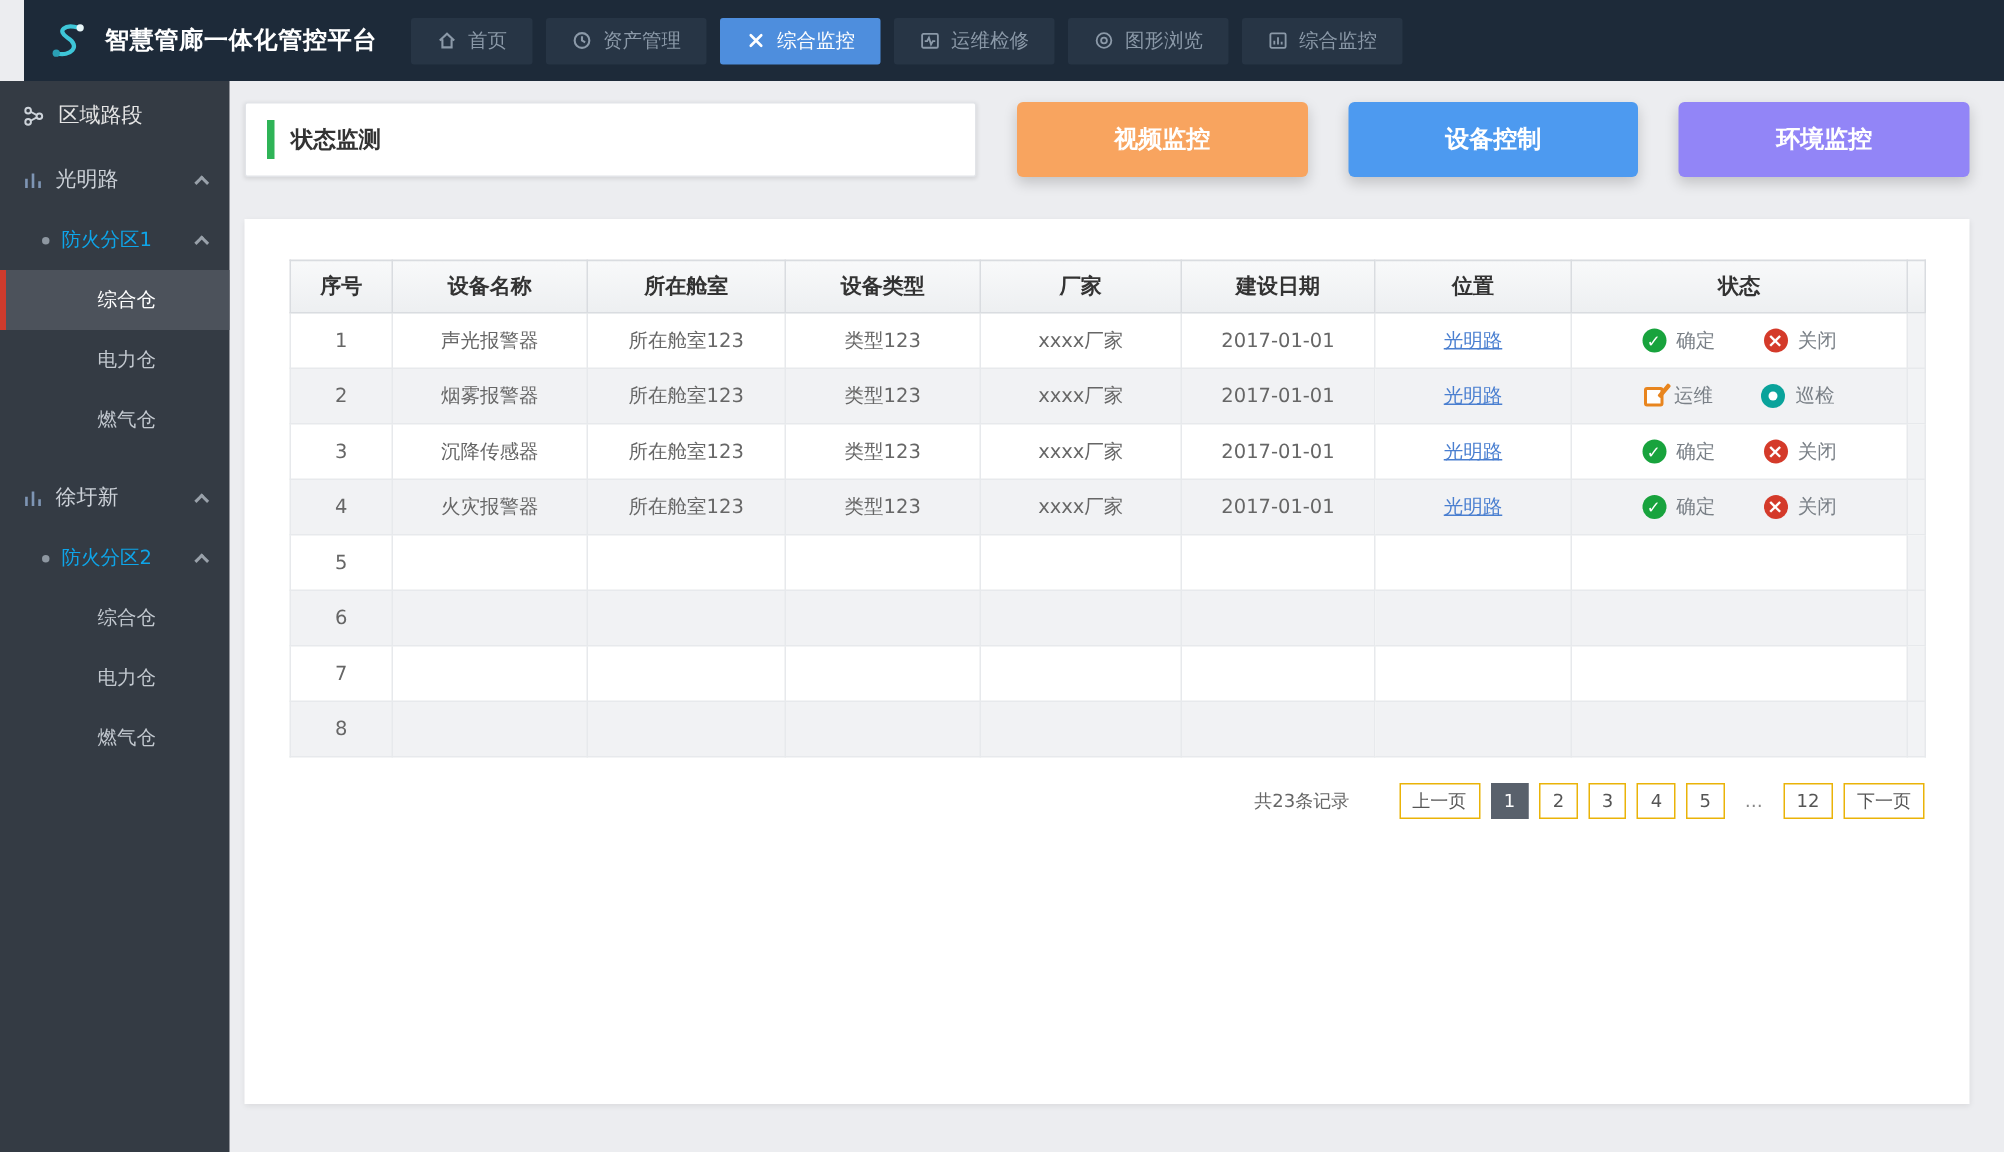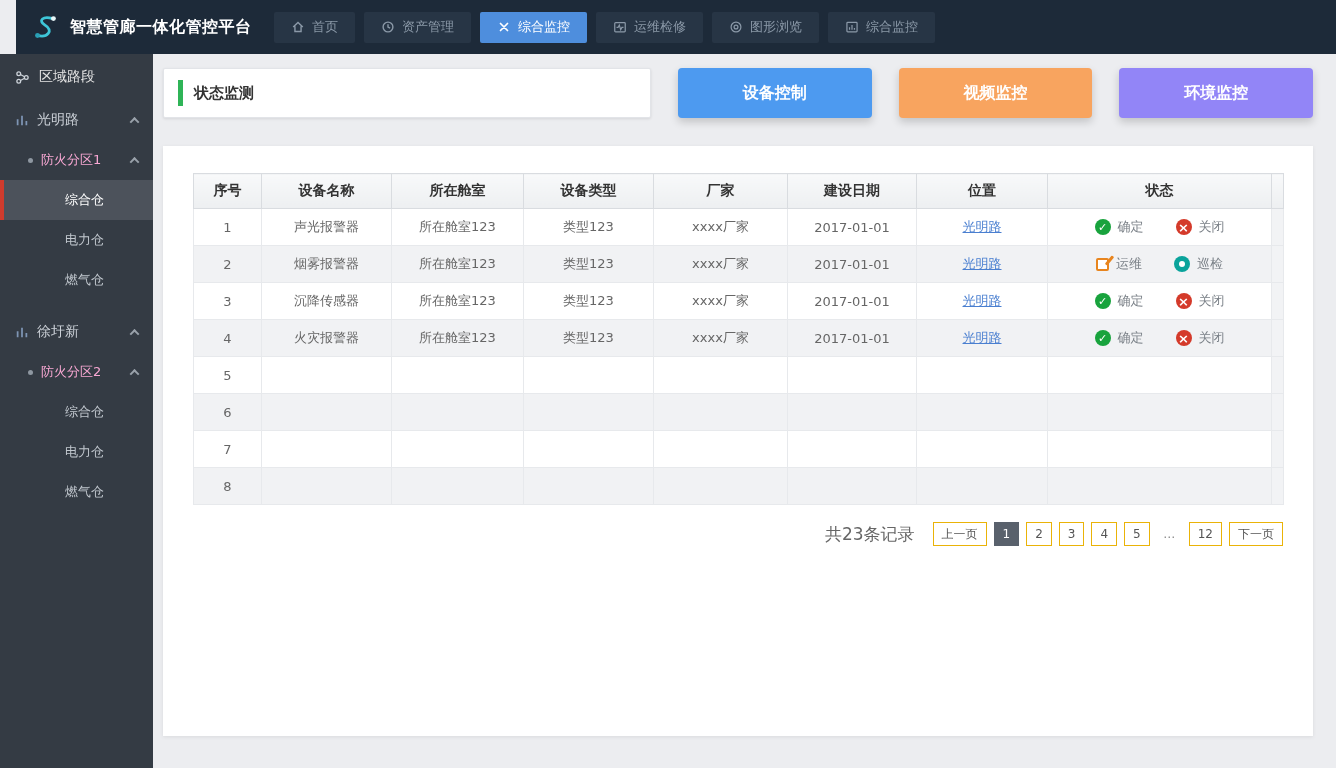--- a/index.html
+++ b/index.html
@@ -31,21 +31,21 @@
     width:30px; height:30px; border-radius:50%; background:#e9ecef;
     display:flex; align-items:center; justify-content:center; overflow:hidden; cursor:pointer;
   }
   .welcome { color:#ffffff; font-size:14px; }
   .logout-btn { background:none; border:none; padding:0; margin-left:16px; cursor:pointer; display:flex; }
 
   
   .sidebar { position:absolute; top:54px; left:0; bottom:0; width:153px; background:#343b44; }
   .side-header { height:46px; display:flex; align-items:center; gap:9px; padding-left:15px; color:#e5e5e5; font-size:14px; }
   .side-group-label { height:40px; display:flex; align-items:center; gap:8px; padding:0 15px; color:#ccd1d8; font-size:14px; cursor:pointer; }
-  .side-sub-label { height:40px; display:flex; align-items:center; gap:8px; padding:0 15px 0 28px; color:#f9a8d4; font-size:13px; cursor:pointer; }
+  .side-sub-label { height:40px; display:flex; align-items:center; gap:8px; padding:0 15px 0 28px; color:#0ea5e9; font-size:13px; cursor:pointer; }
   .side-group + .side-group { margin-top:12px; }
   .bullet { width:5px; height:5px; border-radius:50%; background:#8e97a1; flex:none; }
   .chevron {
     margin-left:auto; width:7px; height:7px; flex:none;
     border-left:2px solid #99a1aa; border-top:2px solid #99a1aa;
     transform:rotate(45deg) translate(1px,1px);
   }
   .side-item { height:40px; display:flex; align-items:center; padding-left:65px; color:#c2c8cf; font-size:13px; cursor:pointer; position:relative; }
   .side-item.selected { background:#4c525b; color:#ffffff; }
   .side-item.selected::before { content:''; position:absolute; left:0; top:0; bottom:0; width:4px; background:#cf3b2d; }
@@ -92,21 +92,21 @@
   }
   .ic-ok { background:#18a33d; }
   .ic-closed { background:#d43a2a; font-size:13px; }
   .ic-maintain { width:13px; height:13px; border-radius:2px; background:#ffffff; border:2px solid #e8851e; position:relative; }
   .ic-maintain::after { content:''; position:absolute; width:3px; height:11px; background:#e8851e; right:-4px; top:-5px; transform:rotate(40deg); border-radius:1px; }
   .ic-inspect { background:#0aa39b; }
   .ic-inspect::after { content:''; width:6px; height:6px; border-radius:50%; background:#ffffff; }
   .chip-label { color:#7a8087; font-size:13px; }
 
   .pagination { display:flex; align-items:center; justify-content:flex-end; gap:7px; margin-top:17px; }
-  .total-label { font-size:17px; color:#666666; margin-right:11px;text-align:right; }
+  .total-label { font-size:12px; color:#666666; margin-right:26px;text-align:right; }
   .pages { display:inline-flex; gap:7px; }
   .page-btn {
     min-width:25px; height:24px; padding:0 8px; border:1px solid #eab308; background:#ffffff;
     color:#555555; font-size:12px; cursor:pointer; font-family:inherit;
   }
   .page-btn.active { background:#59616c; border-color:#59616c; color:#ffffff; }
   .page-btn.ellipsis { border:none; background:none; padding:0 2px; cursor:default; color:#888888; }
 </style>
 </head>
 <body>
@@ -245,22 +245,22 @@
     </div>
   </div>
 </div>
 
 <div class="main">
   <div class="action-row">
     <div class="status-box">
       <span class="status-accent"></span>
       <span class="status-label">状态监测</span>
     </div>
+    <button class="action-btn" style="background: rgb(248, 164, 95);">视频监控</button>
     <button class="action-btn" style="background: rgb(77, 154, 240);">设备控制</button>
-    <button class="action-btn" style="background: rgb(248, 164, 95);">视频监控</button>
     <button class="action-btn" style="background: rgb(146, 133, 247);">环境监控</button>
   </div>
 
   <div class="panel">
 
     <table>
       <colgroup>
         <col style="width:68px">
           <col style="width:130px">
           <col style="width:132px">

